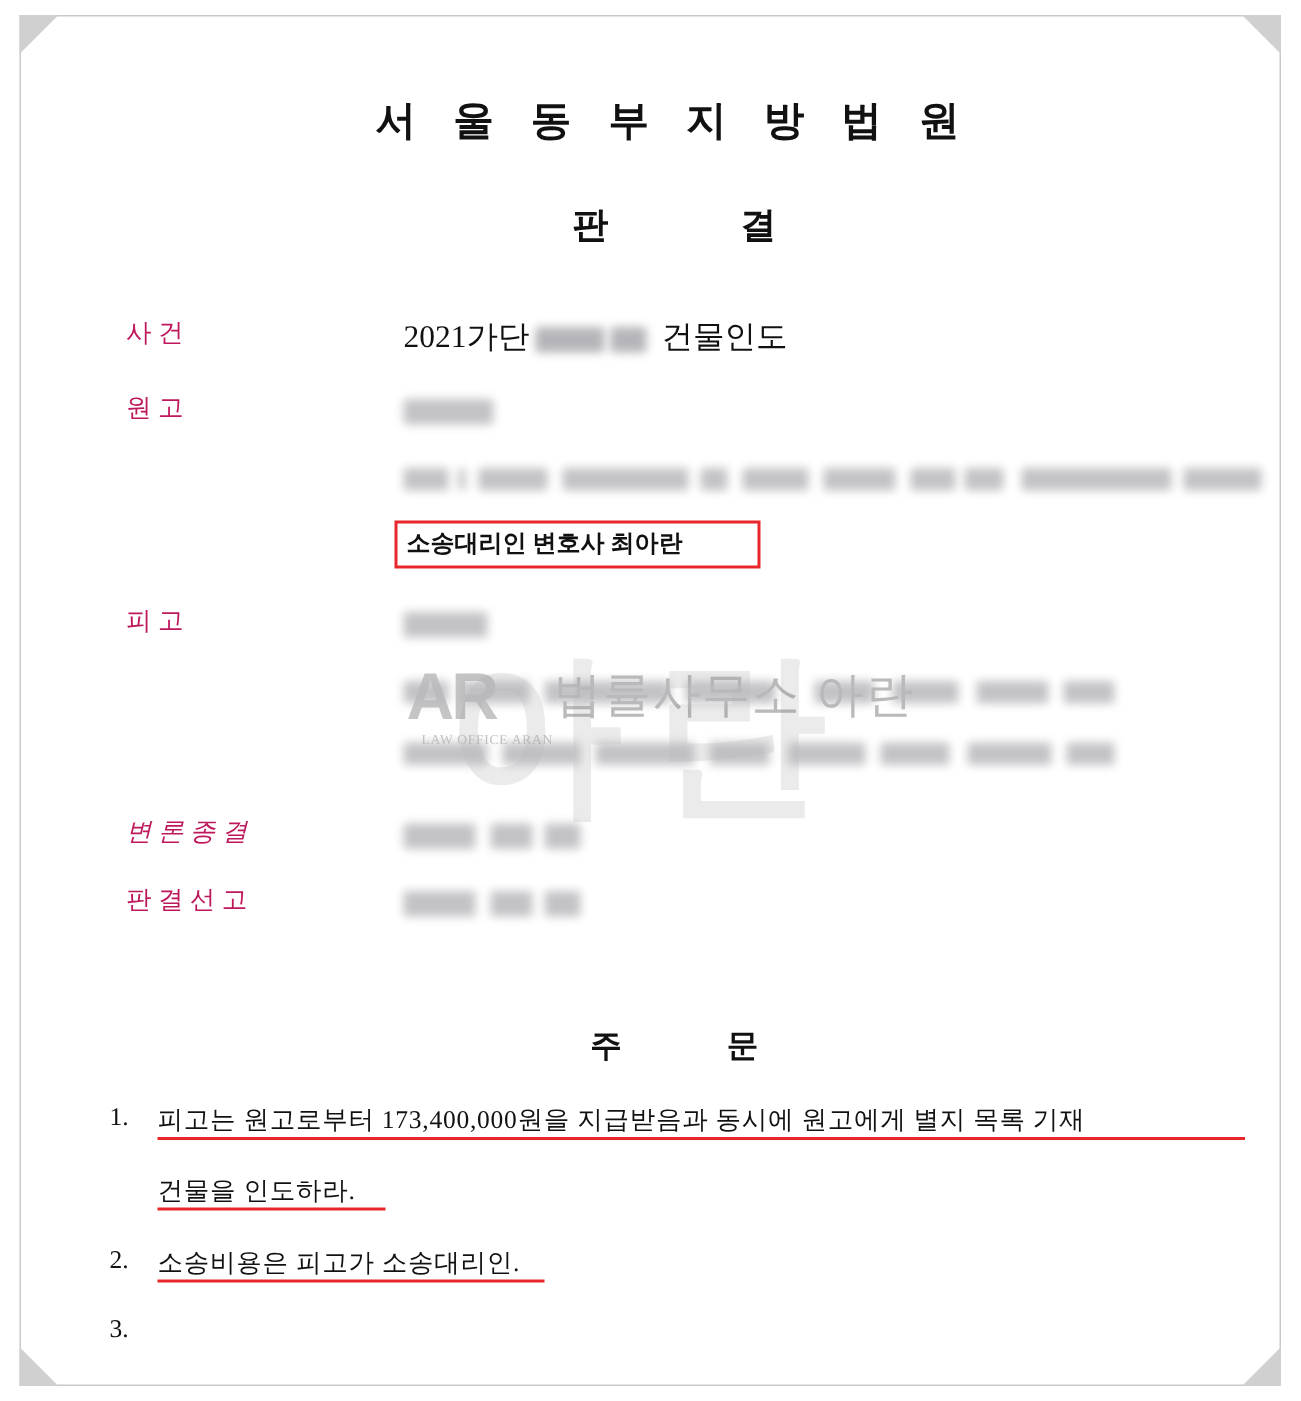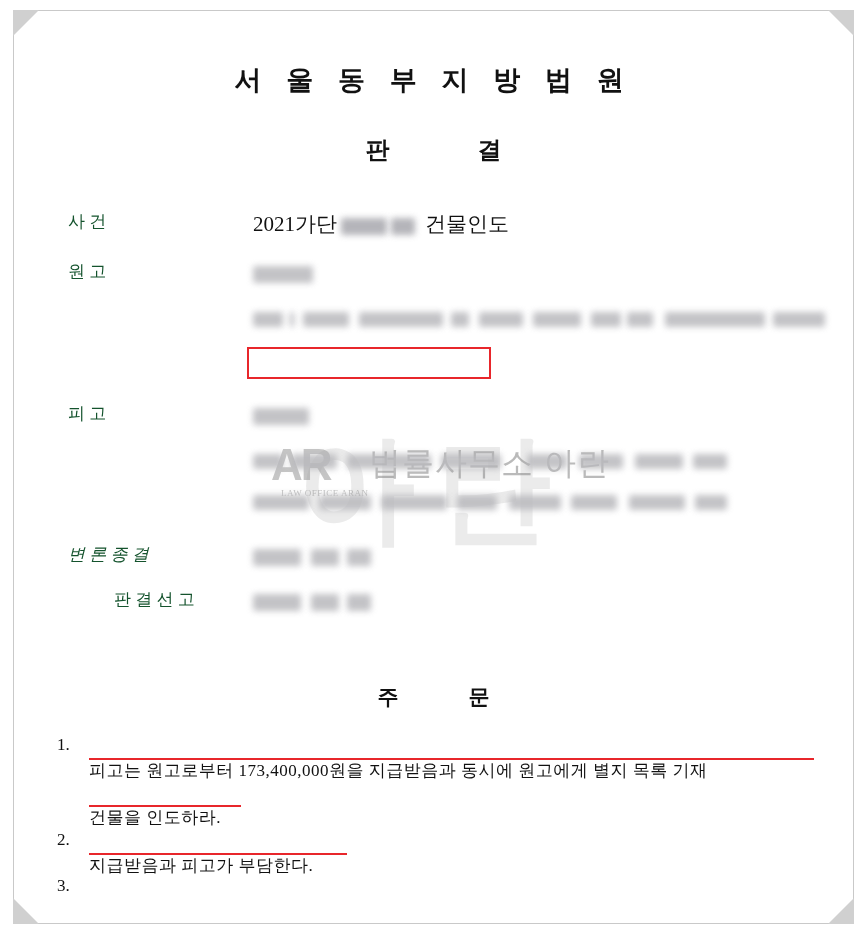--- a/index.html
+++ b/index.html
@@ -111,21 +111,21 @@
     top: 52px;
     font-family: "Liberation Sans", sans-serif;
     font-size: 32px;
     color: rgba(130,130,130,0.55);
     letter-spacing: 1px;
     white-space: nowrap;
   }
 
   .layer {
     position: absolute;
-    left: 0; top: 0;
+    left: 16px; top: 0;
     width: 826px;
     height: 914px;
     z-index: 2;
   }
 
   .court-title {
     position: absolute;
     left: 0;
     top: 52px;
     width: 841px;
@@ -146,21 +146,21 @@
     color: #111;
   }
   .doc-type .sp {
     display: inline-block;
     width: 88px;
   }
 
   .label {
     position: absolute;
     font-size: 17px;
-    color: #14532d;
+    color: #be185d;
     letter-spacing: 0px;
     white-space: nowrap;
   }
 
   .value {
     position: absolute;
     font-size: 21px;
     color: #111;
     white-space: nowrap;
   }
@@ -210,21 +210,20 @@
     font-size: 17px;
     color: #111;
   }
   .uline {
     position: absolute;
     height: 2px;
     background: #e8262b;
   }
   .spaced {
     letter-spacing: 0.5px;
-    margin-top: 24px;
   }
 </style>
 </head>
 <body>
 
 <div class="page">
 
   <div class="sheet"></div>
   <div class="corner tl"></div>
   <div class="corner tr"></div>
@@ -255,54 +254,55 @@
 
       <div class="label" style="left:55px; top:250px;font-family:Liberation Serif, serif;">원          고</div>
       <div class="value" style="left:240px; top:250px;">
         <span class="blur tall" style="width:60px;"></span>
       </div>
       <div class="value" style="left:240px; top:295px;">
         <span class="blur" style="width:30px;"></span><span class="blur light" style="width:6px; margin-left:6px;"></span><span class="blur" style="width:46px; margin-left:8px;"></span><span class="blur" style="width:84px; margin-left:10px;"></span><span class="blur" style="width:18px; margin-left:8px;"></span><span class="blur" style="width:44px; margin-left:10px;"></span><span class="blur" style="width:48px; margin-left:10px;"></span><span class="blur" style="width:30px; margin-left:10px;"></span><span class="blur" style="width:26px; margin-left:6px;"></span><span class="blur" style="width:100px; margin-left:12px;"></span><span class="blur" style="width:52px; margin-left:8px;"></span>
       </div>
 
       <div class="redbox" style="left:234px; top:337px; width:244px; height:32px;"></div>
+      <div class="value" style="left:242px; top:342px; font-weight:bold; font-size:16px;">소송대리인 변호사 최아란</div>
 
       <div class="label" style="left:55px; top:392px;">피          고</div>
       <div class="value" style="left:240px; top:392px;">
         <span class="blur tall" style="width:56px;"></span>
       </div>
       <div class="value" style="left:240px; top:437px;">
         <span class="blur" style="width:30px;"></span><span class="blur" style="width:46px; margin-left:8px;"></span><span class="blur" style="width:84px; margin-left:10px;"></span><span class="blur" style="width:60px; margin-left:10px;"></span><span class="blur" style="width:40px; margin-left:26px;"></span><span class="blur" style="width:44px; margin-left:12px;"></span><span class="blur" style="width:48px; margin-left:12px;"></span><span class="blur" style="width:34px; margin-left:10px;"></span>
       </div>
       <div class="value" style="left:240px; top:478px;">
         <span class="blur" style="width:56px;"></span><span class="blur" style="width:52px; margin-left:10px;"></span><span class="blur" style="width:66px; margin-left:10px;"></span><span class="blur" style="width:40px; margin-left:10px;"></span><span class="blur" style="width:52px; margin-left:12px;"></span><span class="blur" style="width:46px; margin-left:10px;"></span><span class="blur" style="width:56px; margin-left:12px;"></span><span class="blur" style="width:32px; margin-left:10px;"></span>
       </div>
 
       <div class="label" style="left:55px; top:533px;font-style:italic;">변 론 종 결</div>
       <div class="value" style="left:240px; top:533px;">
         <span class="blur tall" style="width:48px;"></span><span class="blur tall" style="width:28px; margin-left:10px;"></span><span class="blur tall" style="width:24px; margin-left:8px;"></span>
       </div>
 
-      <div class="label" style="left:55px; top:578px;margin-left:46px;">판 결 선 고</div>
+      <div class="label" style="left:55px; top:578px;">판 결 선 고</div>
       <div class="value" style="left:240px; top:578px;">
         <span class="blur tall" style="width:48px;"></span><span class="blur tall" style="width:28px; margin-left:10px;"></span><span class="blur tall" style="width:24px; margin-left:8px;"></span>
       </div>
 
       <div class="section-title" style="top:673px;">
         <span>주</span><span class="sp"></span><span>문</span>
       </div>
 
       <div class="num" style="left:44px; top:725px;">1.</div>
       <div class="order-item spaced" style="left:76px; top:725px;">피고는 원고로부터 173,400,000원을 지급받음과 동시에 원고에게 별지 목록 기재</div>
       <div class="uline" style="left:76px; top:748px; width:725px;"></div>
 
       <div class="order-item spaced" style="left:76px; top:772px;">건물을 인도하라.</div>
       <div class="uline" style="left:76px; top:795px; width:152px;"></div>
 
       <div class="num" style="left:44px; top:820px;">2.</div>
-      <div class="order-item spaced" style="left:76px; top:820px;">지급받음과 피고가 부담한다.</div>
+      <div class="order-item spaced" style="left:76px; top:820px;">소송비용은 피고가 소송대리인.</div>
       <div class="uline" style="left:76px; top:843px; width:258px;"></div>
 
       <div class="num" style="left:44px; top:866px;">3.</div>
 
     </div>
   </div>
 </div>
 
 </body></html>

